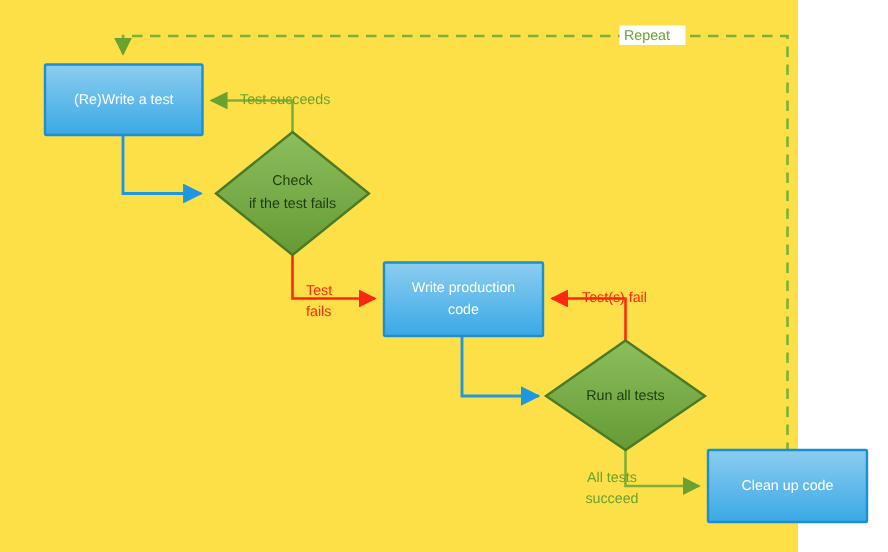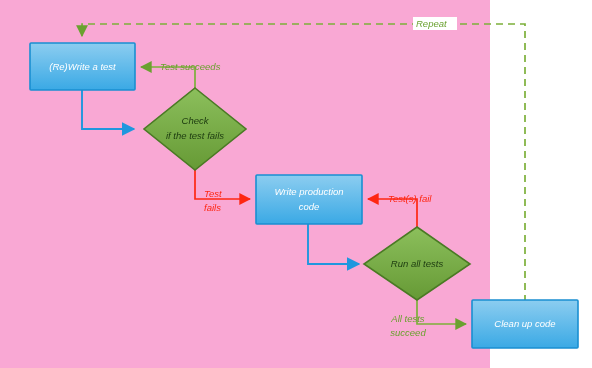--- a/index.html
+++ b/index.html
@@ -8,24 +8,23 @@
     background: #ffffff;
   }
   body {
     width: 592px;
     height: 368px;
     overflow: hidden;
     font-family: "Liberation Sans", sans-serif;
   }
   #diagram-root {
     position: relative;
-    width: 490px;
+    width: 532px;
     height: 368px;
-    background: #f9a8d4;
-    font-style: italic;
+    background: #fde047;
   }
   svg#flowchart {
     display: block;
     width: 592px;
     height: 368px;
   }
   .node-label {
     font-family: "Liberation Sans", sans-serif;
     font-size: 9.5px;
     text-anchor: middle;

